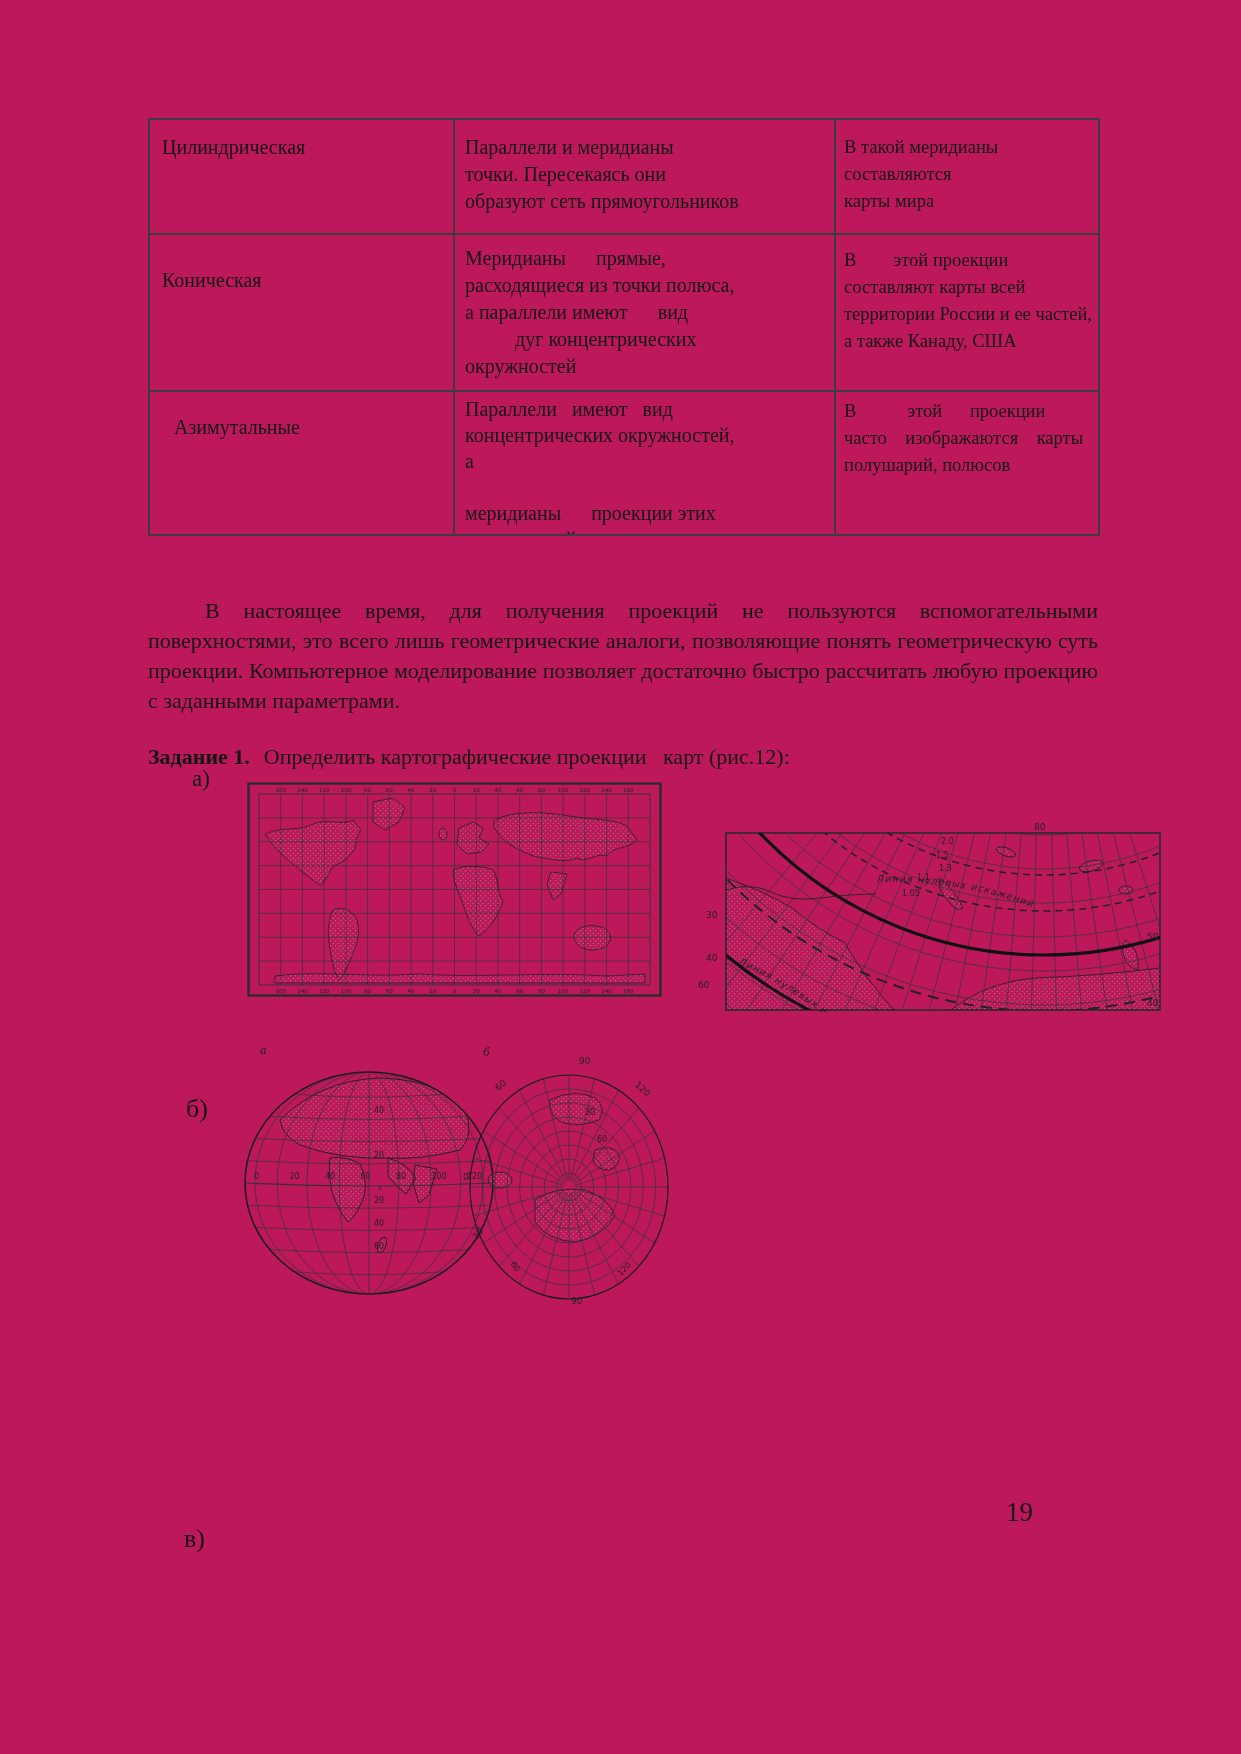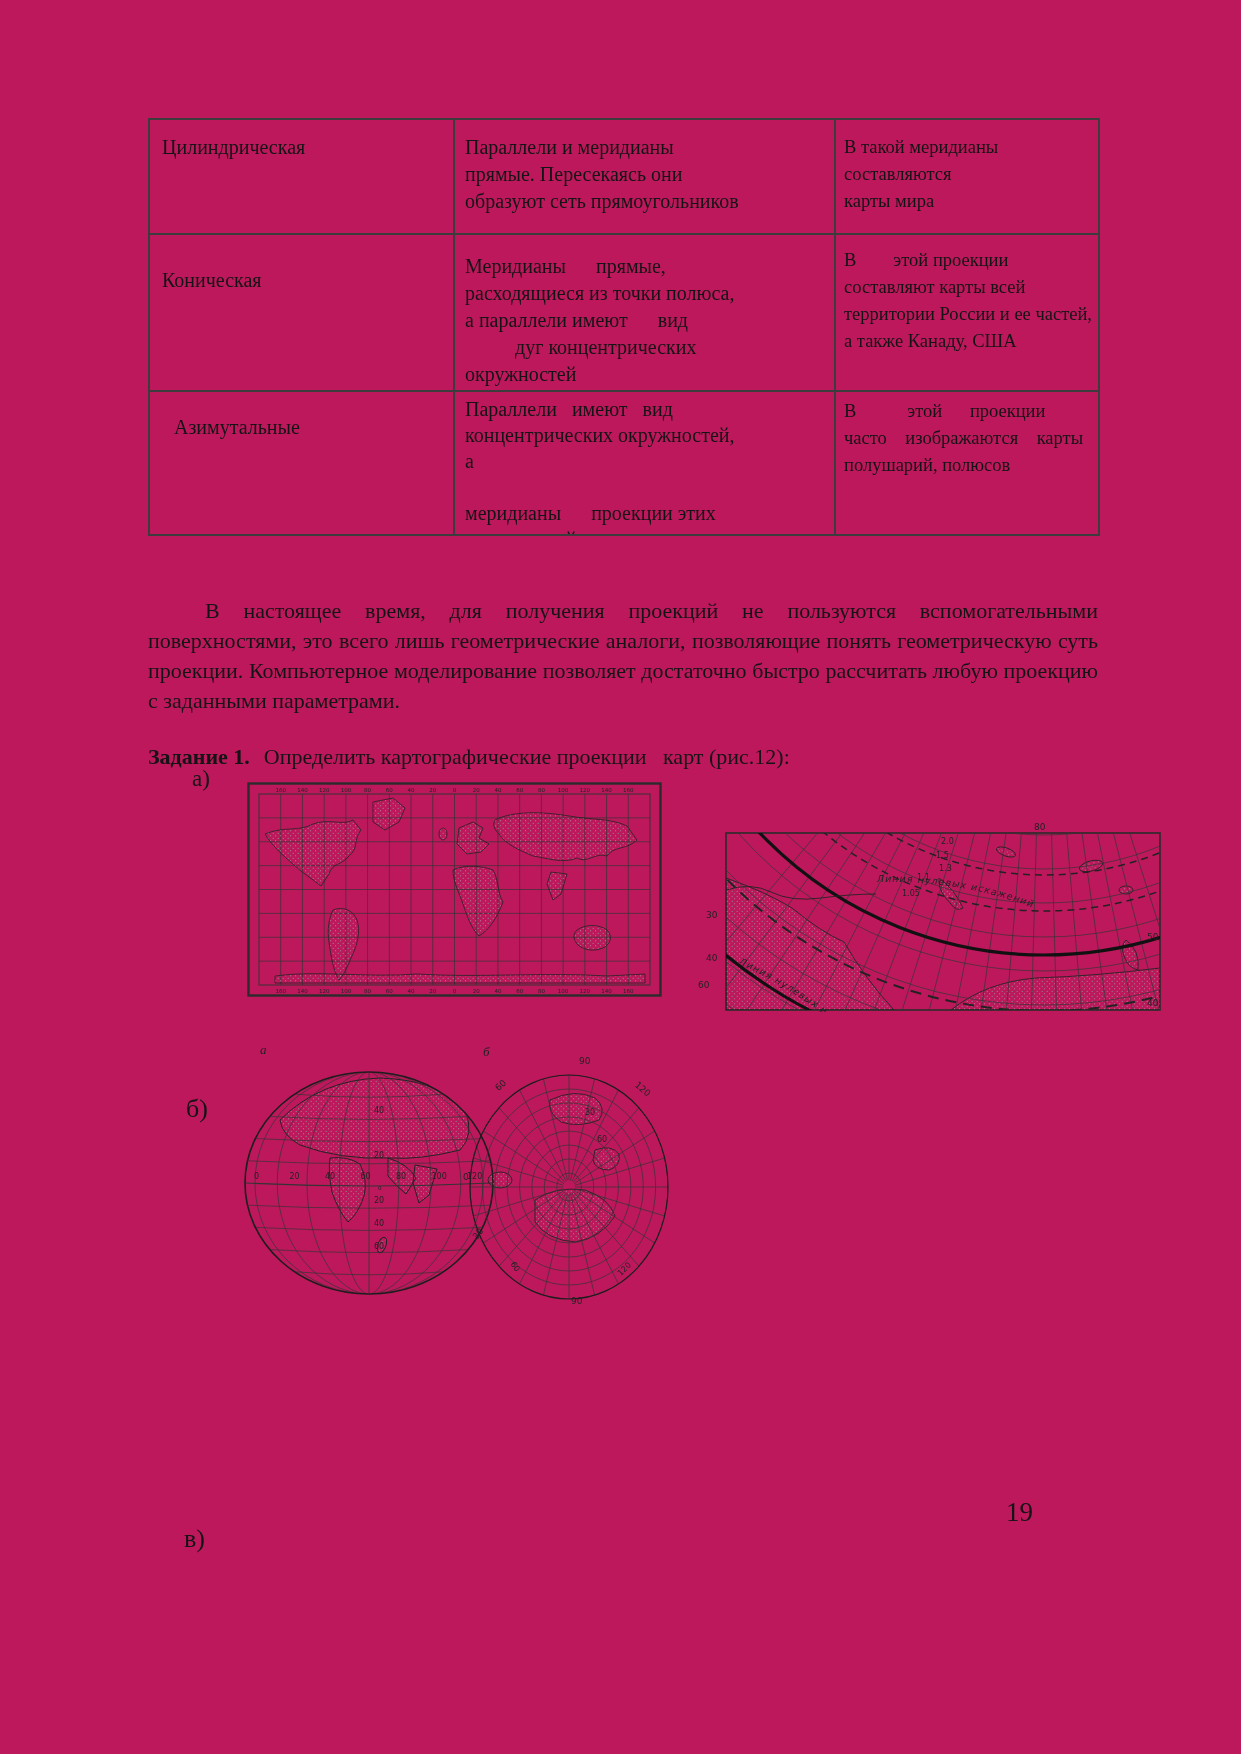--- a/index.html
+++ b/index.html
@@ -10,21 +10,21 @@
   .trow{display:flex;}
   .tcell{box-sizing:border-box;border-right:2px solid #3c3c3c;border-bottom:2px solid #3c3c3c;
          white-space:pre-wrap;font-size:20px;line-height:27px;overflow:hidden;}
   .c1{width:305px;padding:14px 6px 2px 12px;}
   .c2{width:381px;padding:14px 4px 2px 10px;}
   .c3{width:264px;padding:14px 2px 2px 8px;font-size:18.5px;}
   .r1{height:115px;}
   .r2{height:157px;}
   .r3{height:144px;}
   .r2 .c1{padding-top:32px;}
-  .r2 .c2{padding-top:18px;}
+  .r2 .c2{padding-top:10px;}
   .r2 .c3{padding-top:12px;}
   .r3 .c1{padding-top:22px;padding-left:24px;}
   .r3 .c2{padding-top:4px;line-height:26px;}
   .r3 .c3{padding-top:6px;}
   
   .para{position:absolute;left:148px;top:596px;width:950px;font-size:22px;line-height:30px;
         text-align:justify;text-indent:57px;}
   .task{position:absolute;left:148px;top:744px;width:950px;font-size:22px;white-space:pre-wrap;}
   .task b{font-weight:bold;}
   .task .ttext{margin-left:14px;}
@@ -48,21 +48,21 @@
 </style>
 </head>
 <body>
 
 <div class="page">
 
   <div class="tbl">
     <div class="trow r1">
       <div class="tcell c1">Цилиндрическая</div>
       <div class="tcell c2">Параллели и меридианы
-прямые. Пересекаясь они
+точки. Пересекаясь они
 образуют сеть прямоугольников</div>
       <div class="tcell c3">В такой меридианы составляются
 карты мира</div>
     </div>
     <div class="trow r2">
       <div class="tcell c1">Коническая</div>
       <div class="tcell c2">Меридианы      прямые,
 расходящиеся из точки полюса,
 а параллели имеют      вид
           дуг концентрических

